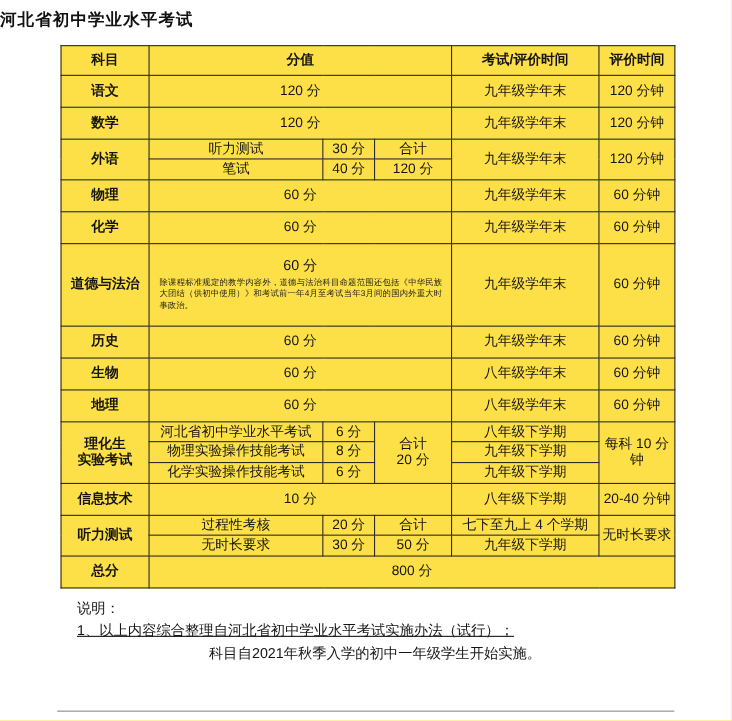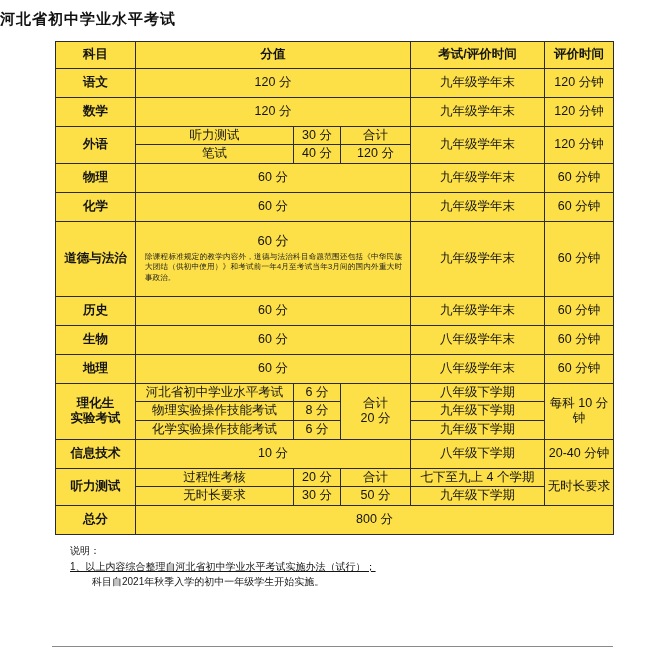--- a/index.html
+++ b/index.html
@@ -55,28 +55,28 @@
     line-height:1.42;
     text-align:justify;
     color:#1d1d1d;
     padding:2px 6px 2px 7px;
     letter-spacing:0px;
   }
 
   
   .notes{
     margin:8px 0 0 70px;
-    font-size:10px;
+    font-size:13px;
     line-height:1.58;
     color:#141414;
     width:520px;
   }
   .notes .n-title{margin-bottom:0px;}
   .notes .n-item{text-indent:0;text-decoration:underline;}
-  .notes .n-cont{padding-left:22px;}
+  .notes .n-cont{padding-left:22px;text-align:center;}
 
   .rule{
     position:absolute;
     left:52px;right:52px;
     bottom:8px;
     height:1px;
     background:#8a8a8a;
   }
 </style>
 </head>

